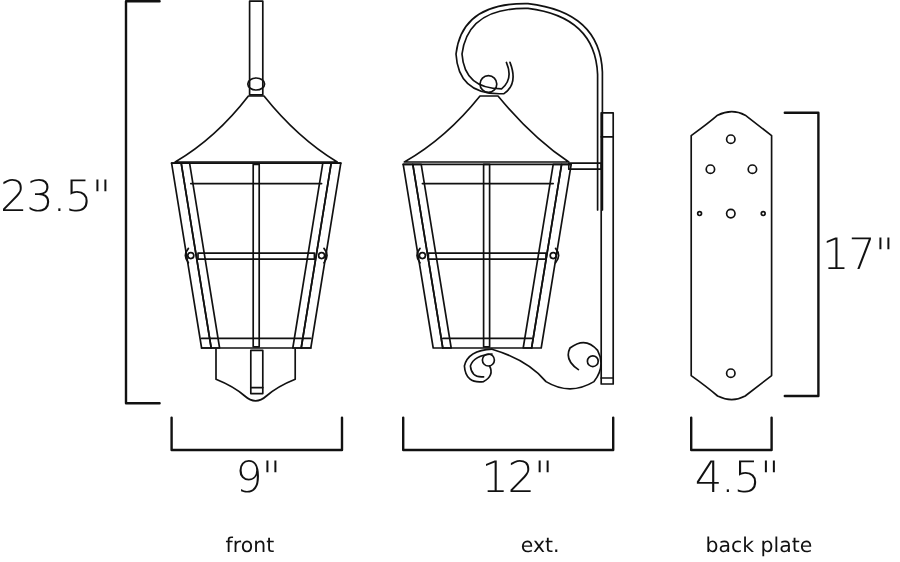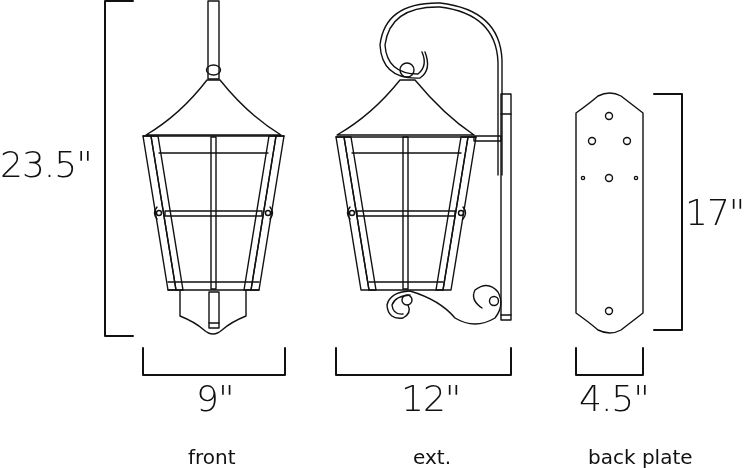--- a/index.html
+++ b/index.html
@@ -1,21 +1,21 @@
 <!DOCTYPE html>
 <html><head>
 <meta charset="utf-8">
 <style>
   html, body { margin: 0; padding: 0; background: #ffffff; }
   body { width: 750px; height: 468px; position: relative; overflow: hidden;
          font-family: "DejaVu Sans", sans-serif; color: #111; }
   svg.art { position: absolute; left: 0; top: 0; }
   .dim { position: absolute; font-size: 36px; font-weight: 300; color: #111;
          letter-spacing: -1px; line-height: 1; white-space: nowrap; }
-  .label { position: absolute; font-size: 20px; color: #111; line-height: 1; white-space: nowrap; }
+  .label { position: absolute; font-size: 17px; color: #111; line-height: 1; white-space: nowrap; }
 </style>
 </head>
 <body>
 
 <svg class="art" width="750" height="468" viewBox="0 0 750 468" fill="none" stroke="#111" stroke-width="1.4" stroke-linejoin="round" stroke-linecap="round">
 
   <g stroke-width="2">
     <polyline points="133,1 105,1 105,336 133,336"></polyline>
   </g>
 
@@ -109,14 +109,14 @@
   <polyline stroke-width="2" points="576,348 576,375 643,375 643,348"></polyline>
 </svg>
 
 <div class="dim" style="left:0px; top:147px;">23.5"</div>
 <div class="dim" style="left:196px; top:381px;">9"</div>
 <div class="dim" style="left:401px; top:381px;">12"</div>
 <div class="dim" style="left:685px; top:195px;">17"</div>
 <div class="dim" style="left:579px; top:381px;">4.5"</div>
 
 <div class="label" style="left:188px; top:447px;">front</div>
-<div class="label" style="left:413px; top:447px;">ext.</div>
+<div class="label" style="left:434px; top:447px;">ext.</div>
 <div class="label" style="left:588px; top:447px;">back plate</div>
 
 </body></html>

